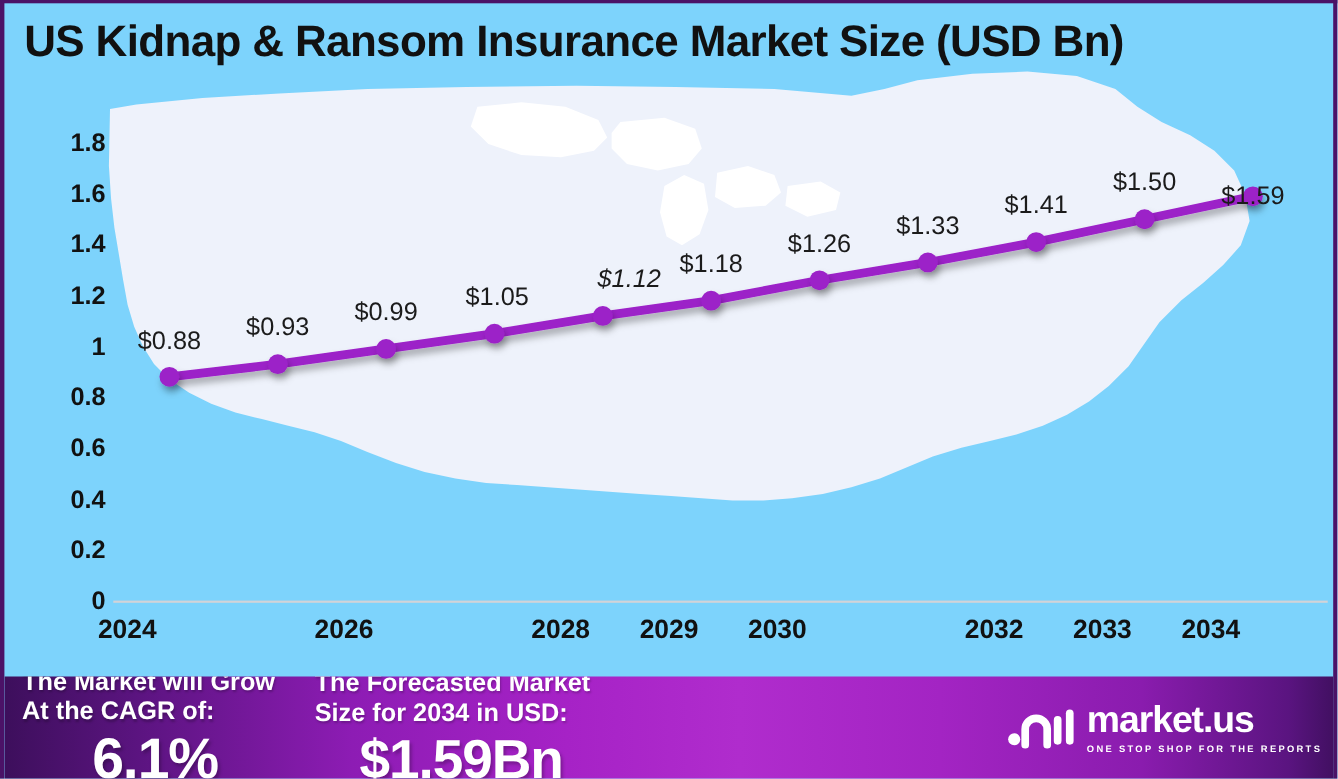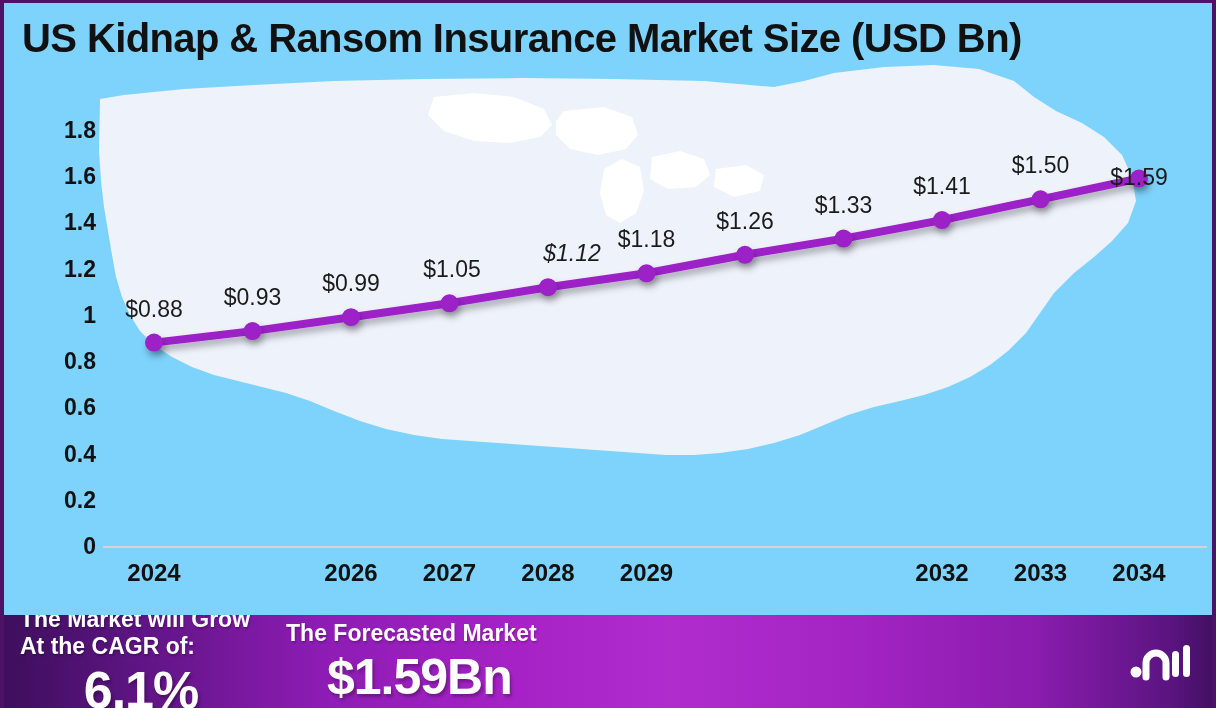--- a/index.html
+++ b/index.html
@@ -78,21 +78,21 @@
     left: 99px;
     top: 543px;
     width: 1104px;
     height: 2px;
     background: #d3d3d8;
   }
   .xtick {
     position: absolute;
     top: 556px;
     width: 130px;
-    text-align: center;
+    text-align: left;
     font-size: 24px;
     font-weight: bold;
     color: #111111;
     transform: translateX(-50%);
   }
   .dlabel {
     position: absolute;
     font-size: 23px;
     color: #1b1b1b;
     white-space: nowrap;
@@ -245,23 +245,23 @@
           <circle cx="741.0" cy="251.8" r="9" fill="#9c20c8" filter="url(#dropsh)"></circle>
           <circle cx="839.5" cy="235.6" r="9" fill="#9c20c8" filter="url(#dropsh)"></circle>
           <circle cx="938.0" cy="217.1" r="9" fill="#9c20c8" filter="url(#dropsh)"></circle>
           <circle cx="1036.5" cy="196.3" r="9" fill="#9c20c8" filter="url(#dropsh)"></circle>
           <circle cx="1135.0" cy="175.5" r="9" fill="#9c20c8" filter="url(#dropsh)"></circle>
         </g>
     </svg>
 
     <div class="xtick" style="left:150px">2024</div>
     <div class="xtick" style="left:347px">2026</div>
-    <div class="xtick" style="left: 445.5px;">2027</div>
     <div class="xtick" style="left:544px">2028</div>
     <div class="xtick" style="left: 642.5px;">2029</div>
+    <div class="xtick" style="left:741px">2030</div>
     <div class="xtick" style="left:938px">2032</div>
     <div class="xtick" style="left: 1036.5px;">2033</div>
     <div class="xtick" style="left:1135px">2034</div>
 
     <div class="dlabel" style="left: 150px; top: 319.6px;">$0.88</div>
     <div class="dlabel" style="left: 248.5px; top: 308.1px;">$0.93</div>
     <div class="dlabel" style="left: 347px; top: 294.2px;">$0.99</div>
     <div class="dlabel" style="left: 428px; top: 280.3px; margin-left: 20px;">$1.05</div>
     <div class="dlabel" style="left: 568px; top: 264.2px; font-style: italic;">$1.12</div>
     <div class="dlabel" style="left: 642.5px; top: 250.3px;">$1.18</div>
@@ -278,29 +278,38 @@
       <div class="banner-text">
         <div>The Market will Grow</div>
         <div>At the CAGR of:</div>
       </div>
       <div class="banner-big" id="cagr-value">6.1%</div>
     </div>
 
     <div class="banner-cell" id="forecast-block">
       <div class="banner-text">
         <div>The Forecasted Market</div>
+        <div>Size for 2034 in USD:</div>
       </div>
       <div class="banner-big" id="forecast-value">$1.59Bn</div>
     </div>
 
     <div id="logo-block">
       <span id="logo-mark">
         <svg width="62" height="44" viewBox="0 0 62 44" xmlns="http://www.w3.org/2000/svg">
           <circle cx="6" cy="33" r="5.5" fill="#ffffff"></circle>
           <path d="M16 38 L16 24 A10 10 0 0 1 36 24 L36 38" fill="none" stroke="#ffffff" stroke-width="7" stroke-linecap="round"></path>
           <rect x="42" y="12" width="7" height="26" rx="3.5" fill="#ffffff"></rect>
           <rect x="53" y="6" width="7" height="32" rx="3.5" fill="#ffffff"></rect>
         </svg>
       </span>
+      <span>
+        <span style="display:block">
+          <span id="logo-word">market.us</span>
+        </span>
+        <span style="display:block">
+          <span id="logo-tagline">ONE STOP SHOP FOR THE REPORTS</span>
+        </span>
+      </span>
     </div>
 
   </div>
 </div>
 
 </body></html>

